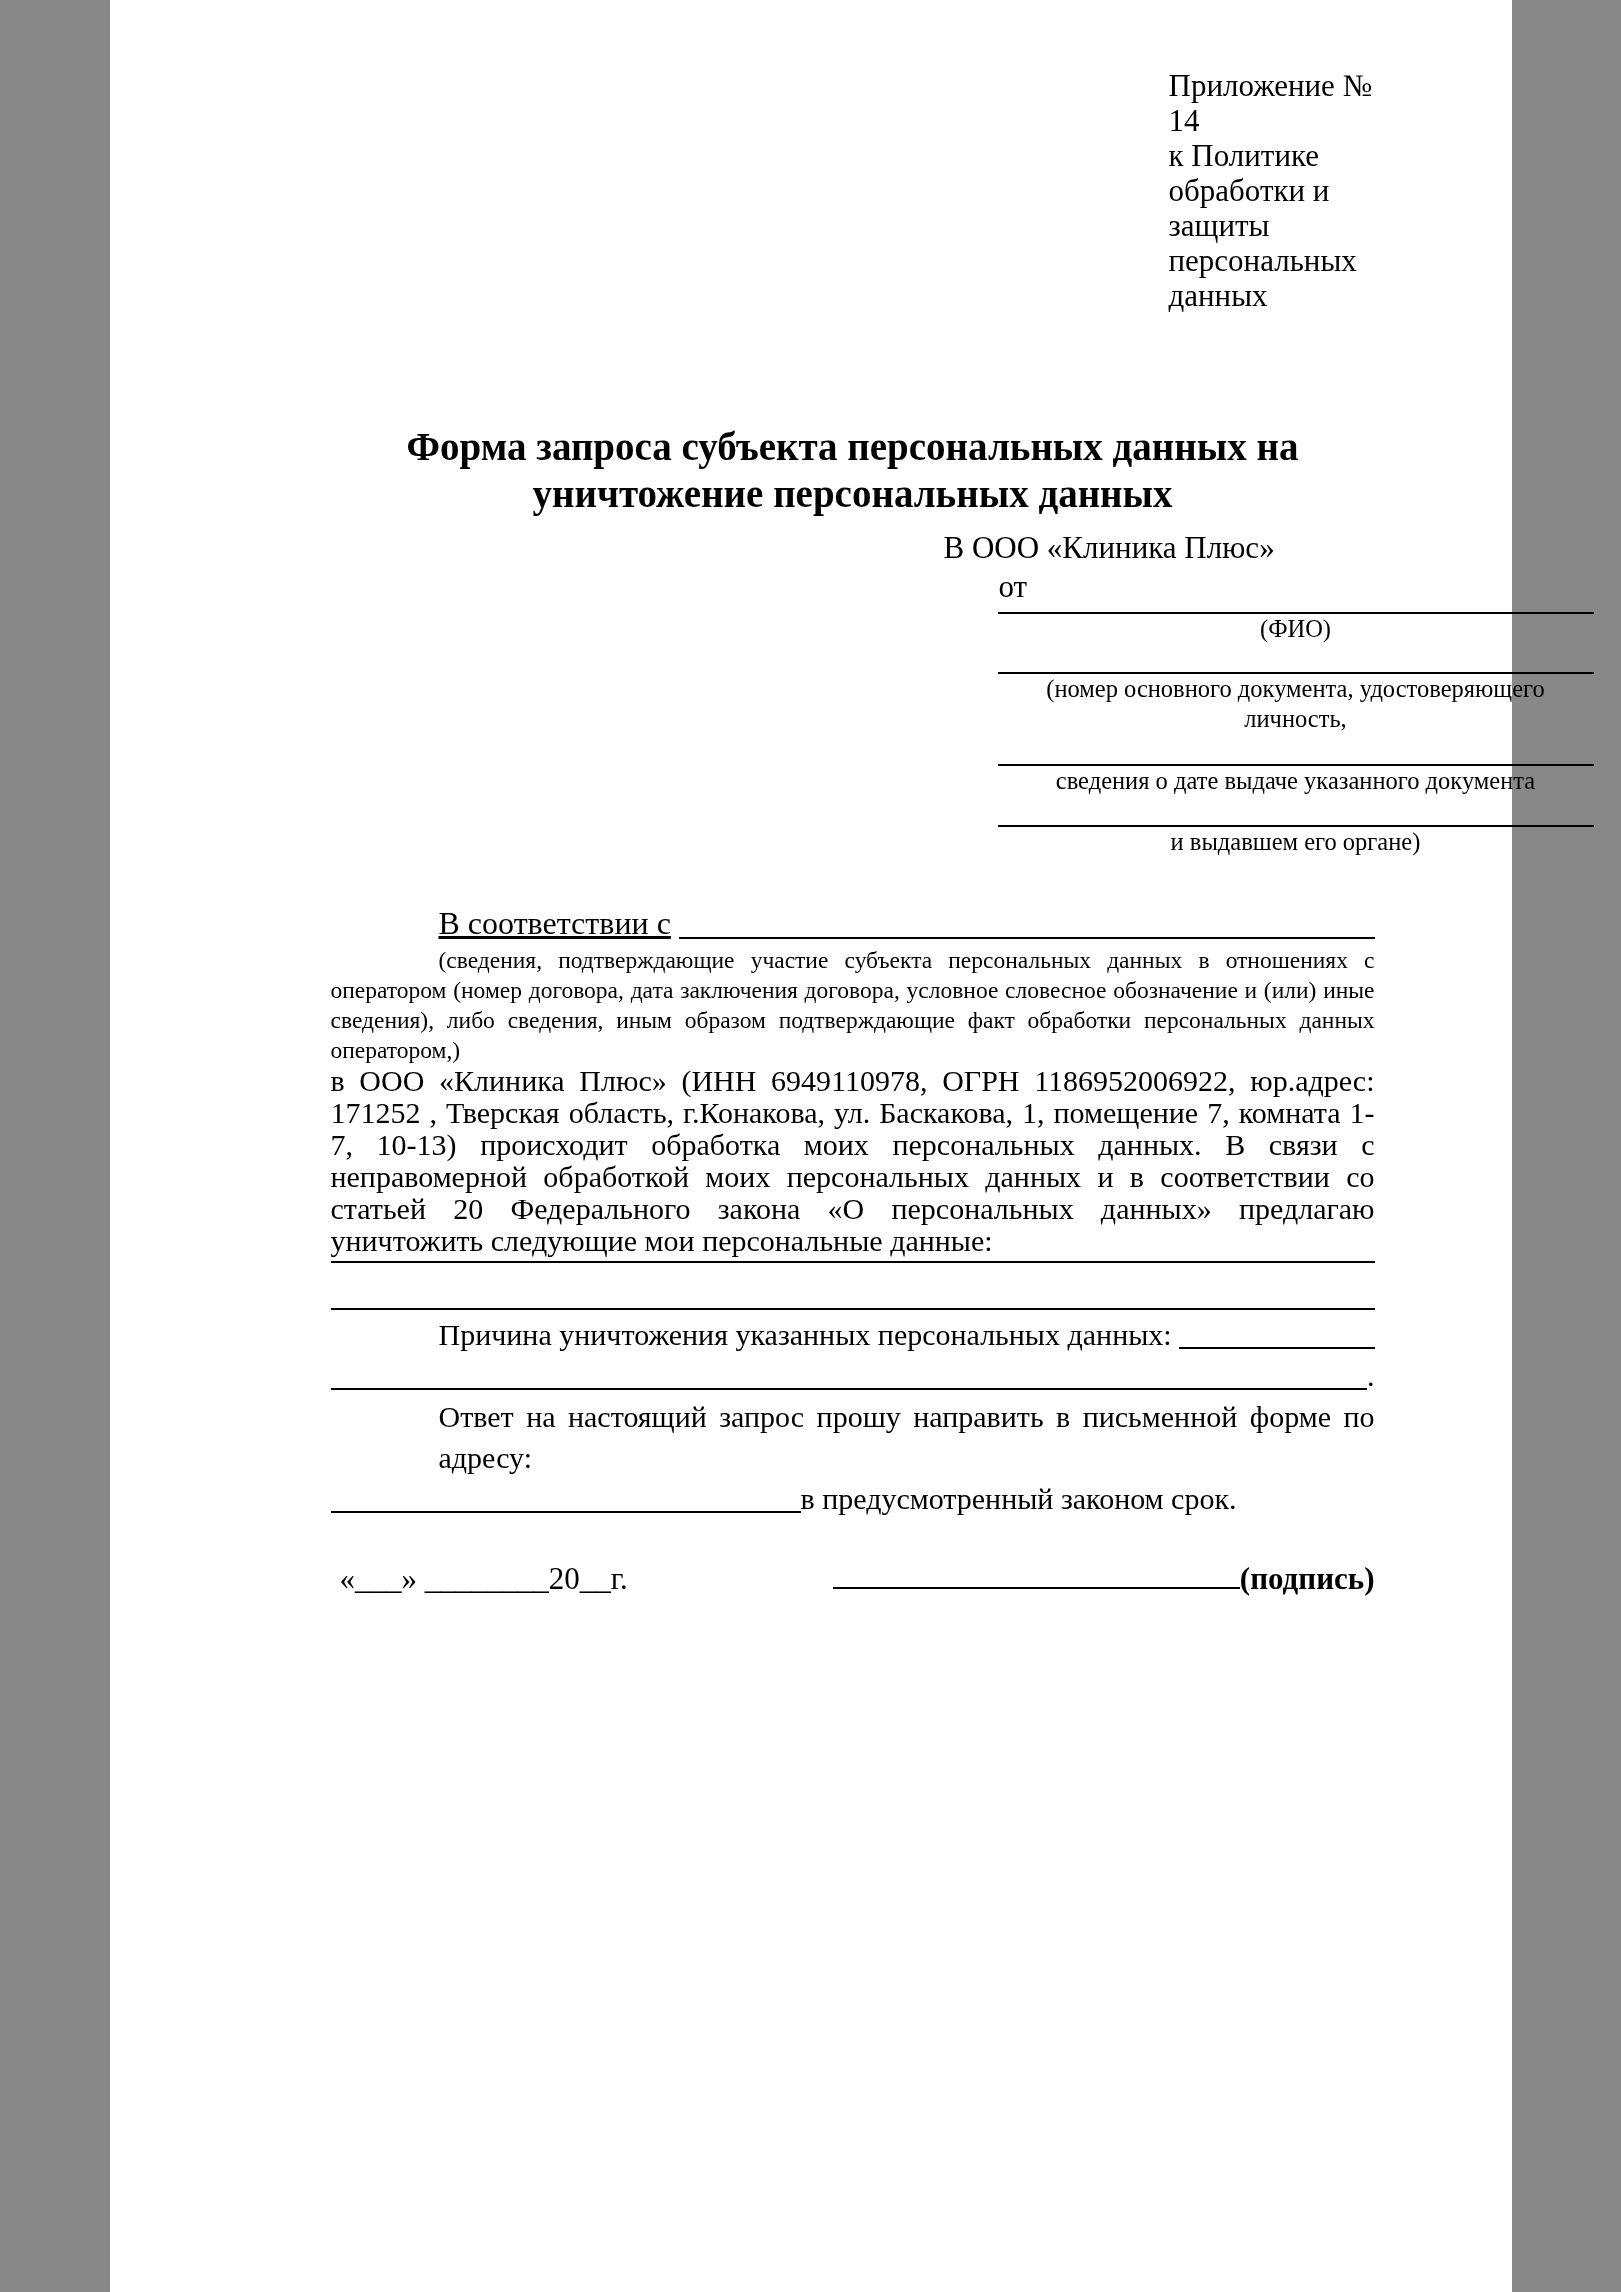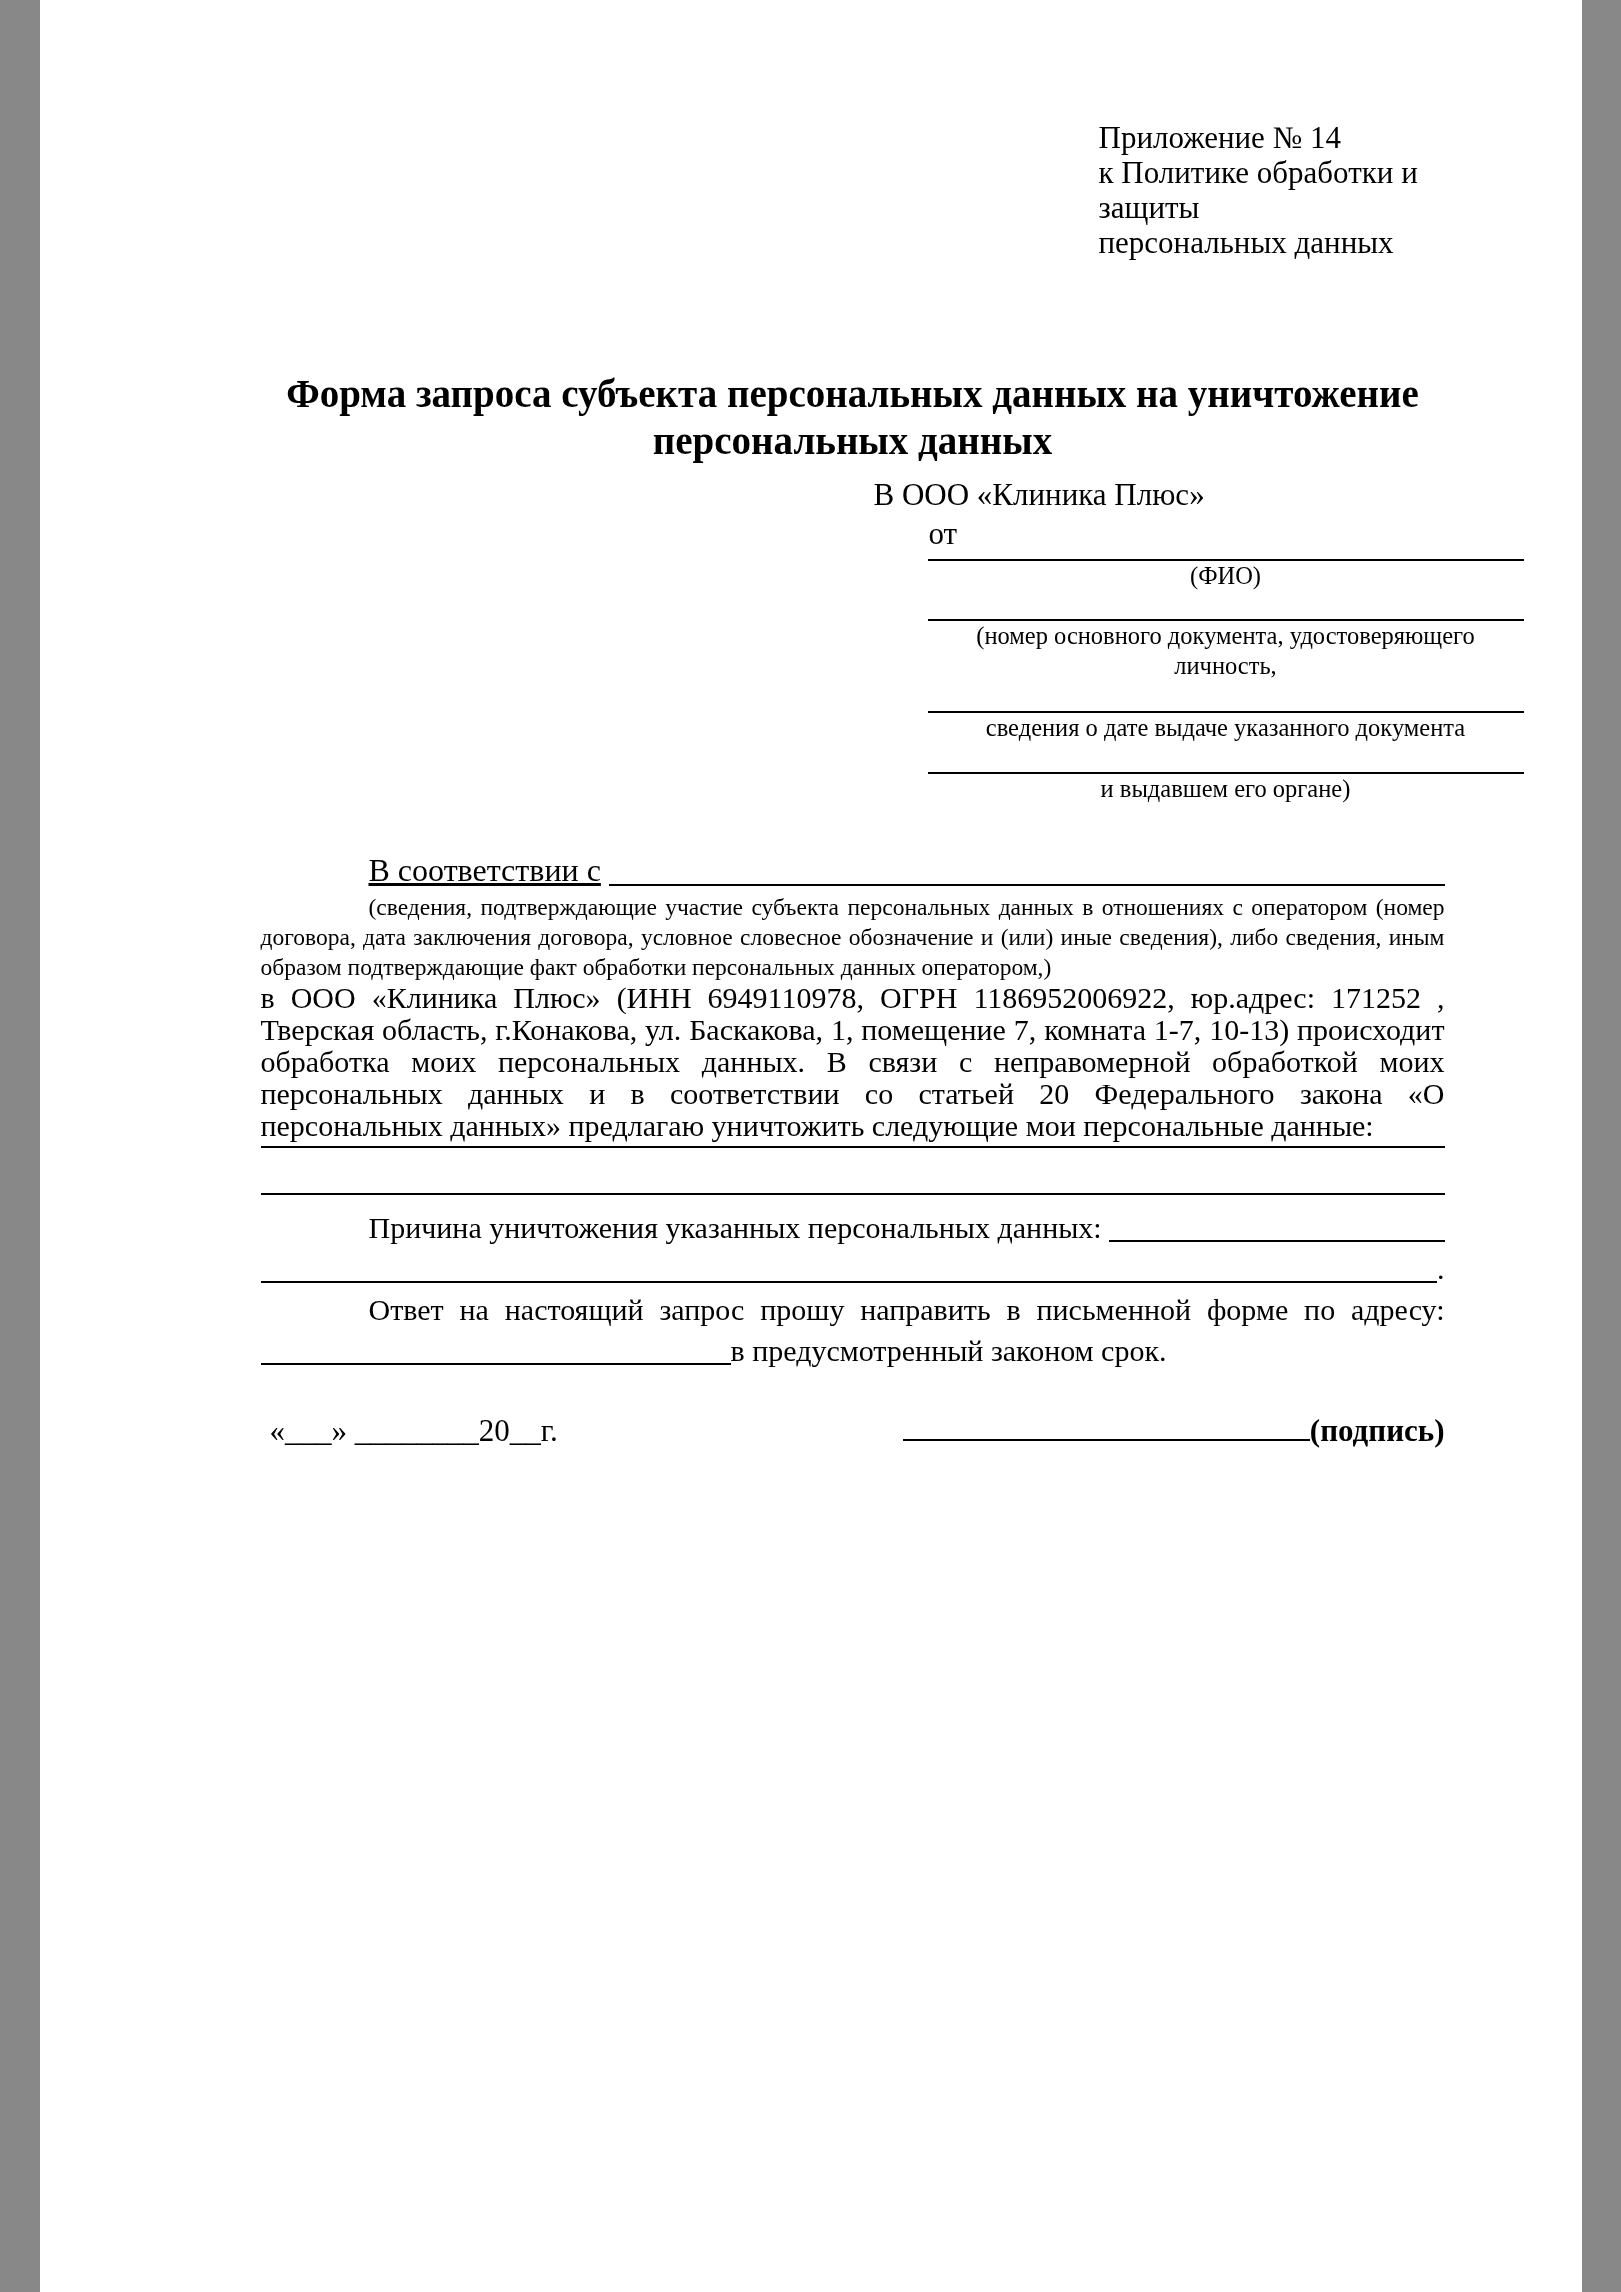--- a/index.html
+++ b/index.html
@@ -1,20 +1,20 @@
 <!DOCTYPE html>
 <html lang="ru"><head>
 <meta charset="utf-8">
 <style>
   html,body{margin:0;padding:0;background:#888;}
   .page{
-    width:1542px;height:2293px;background:#ffffff;color:#000000;
+    width:1402px;height:2293px;background:#ffffff;color:#000000;
     font-family:"Liberation Serif","DejaVu Serif",serif;
     position:relative;margin:0 auto;box-sizing:border-box;
-    padding:120px 137px 0 221px;
+    padding:68px 137px 0 221px;
   }
   
   .appendix{margin-left:838px;font-size:31px;line-height:35px;}
   
   .doc-title{margin-top:110px;text-align:center;font-weight:bold;font-size:39px;line-height:47px;}
   
   .org-line{margin-top:11px;margin-left:613px;font-size:31px;line-height:39px;}
   .from-line{margin-left:668px;font-size:31px;line-height:39px;}
   
   .blanks{margin-left:667px;width:596px;}
@@ -27,21 +27,21 @@
   
   .accordance{margin-top:45px;display:flex;align-items:baseline;font-size:32px;line-height:43px;}
   .accordance .lead{padding-left:108px;white-space:nowrap;text-decoration:underline;}
   .fill{flex:1;border-bottom:2.9px solid #000;align-self:stretch;margin-bottom:5.9px;margin-left:7.8px;}
   .footnote{font-size:23.5px;line-height:30px;text-align:justify;text-indent:108px;}
   
   .body-par{font-size:30px;line-height:32px;text-align:justify;}
   
   .blank-row-a{height:3.9px;border-bottom:2.9px solid #000;}
   .blank-row-b{height:45px;border-bottom:2.9px solid #000;}
-  .reason-row{margin-top:12px;display:flex;align-items:baseline;font-size:30px;line-height:41px;}
+  .reason-row{margin-top:4px;display:flex;align-items:baseline;font-size:30px;line-height:41px;}
   .reason-row .lead{padding-left:108px;white-space:nowrap;}
   .period-row{display:flex;align-items:baseline;font-size:30px;line-height:41px;}
   .period-row .fill{margin-left:0;}
   .answer-line1{font-size:30px;line-height:41px;text-align:justify;text-align-last:justify;padding-left:108px;}
   .answer-line2{display:flex;align-items:baseline;font-size:30px;line-height:41px;}
   .answer-line2 .fill{flex:0 0 470px;margin-left:0;}
   
   .date-sign-row{margin-top:39px;display:flex;align-items:baseline;font-size:31px;line-height:41px;}
   .date-blank{margin-left:9px;white-space:nowrap;}
   .sig-group{margin-left:auto;display:flex;align-items:baseline;}

